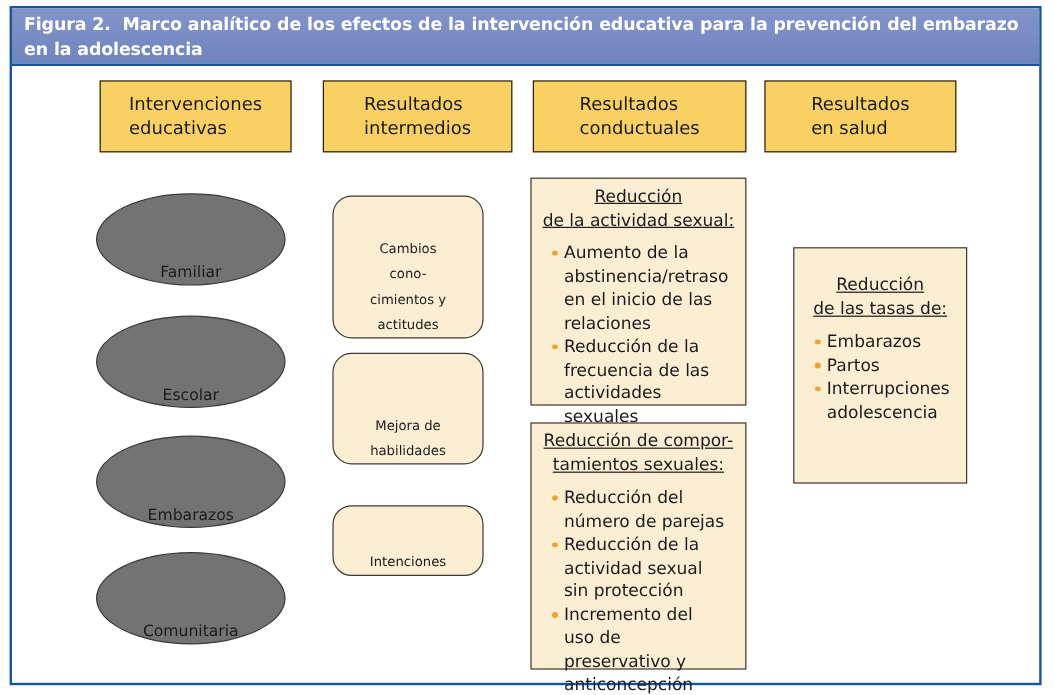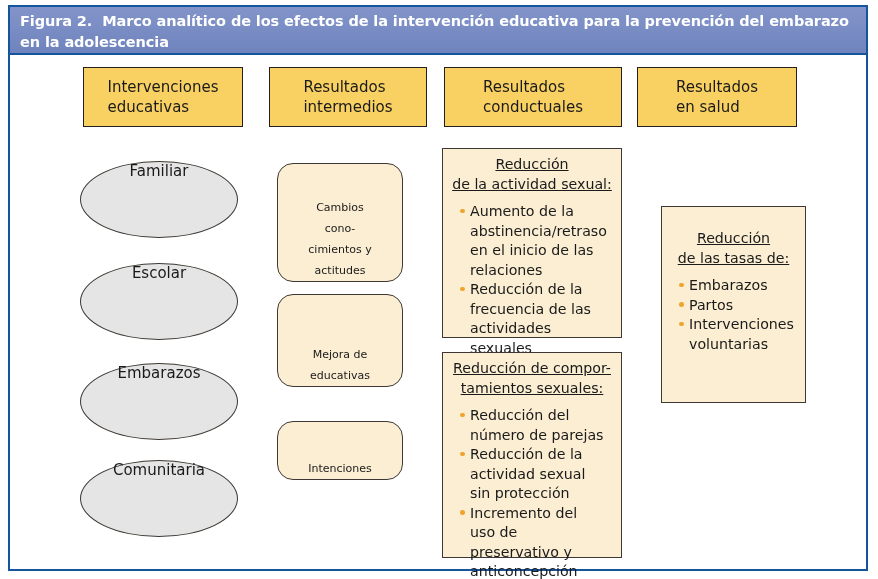--- a/index.html
+++ b/index.html
@@ -39,26 +39,26 @@
     border:1.5px solid #231f20;
     display:flex;align-items:center;justify-content:center;
     text-align:left;
     font-size:15px;line-height:20px;color:#1a1a1a;
   }
 
   
   .ellipse-node{
     position:absolute;
     box-sizing:border-box;
-    background:#e5e5e5;
+    background:#737373;
     border:1.2px solid #3d3833;
     border-radius:50%;
-    display:flex;align-items:flex-start;justify-content:center;
+    display:flex;align-items:flex-end;justify-content:center;
     text-align:center;
-    font-size:15px;line-height:19px;color:#1a1a1a;
+    font-size:13px;line-height:19px;color:#1a1a1a;
   }
 
   
   .round-node{
     position:absolute;
     box-sizing:border-box;
     background:#fbeed3;
     border:1.2px solid #3d3833;
     border-radius:16px;
     display:flex;align-items:flex-end;justify-content:center;
@@ -140,21 +140,21 @@
     </div>
 
     <div class="round-node" style="left:267px;top:108px;width:126px;height:119px;">
       <span style="white-space:pre-line;">Cambios
 cono-
 cimientos y
 actitudes</span>
     </div>
     <div class="round-node" style="left:267px;top:239px;width:126px;height:93px;">
       <span style="white-space:pre-line;">Mejora de
-educativas</span>
+habilidades</span>
     </div>
     <div class="round-node" style="left:267px;top:366px;width:126px;height:59px;">
       <span style="white-space:pre-line;">Intenciones</span>
     </div>
 
     <div class="rect-node" style="left:432px;top:93px;width:180px;height:190px;">
       <div class="node-title">Reducción
 de la actividad sexual:</div>
       <ul class="bullets">
         <li>
@@ -194,19 +194,19 @@
         <li>
           <span class="dot"></span>
           <span class="btxt">Embarazos</span>
         </li>
         <li>
           <span class="dot"></span>
           <span class="btxt">Partos</span>
         </li>
         <li>
           <span class="dot"></span>
-          <span class="btxt">Intervenciones voluntarias</span>
+          <span class="btxt">Interrupciones adolescencia</span>
         </li>
       </ul>
     </div>
 
   </div>
 </div>
 
 </body></html>

